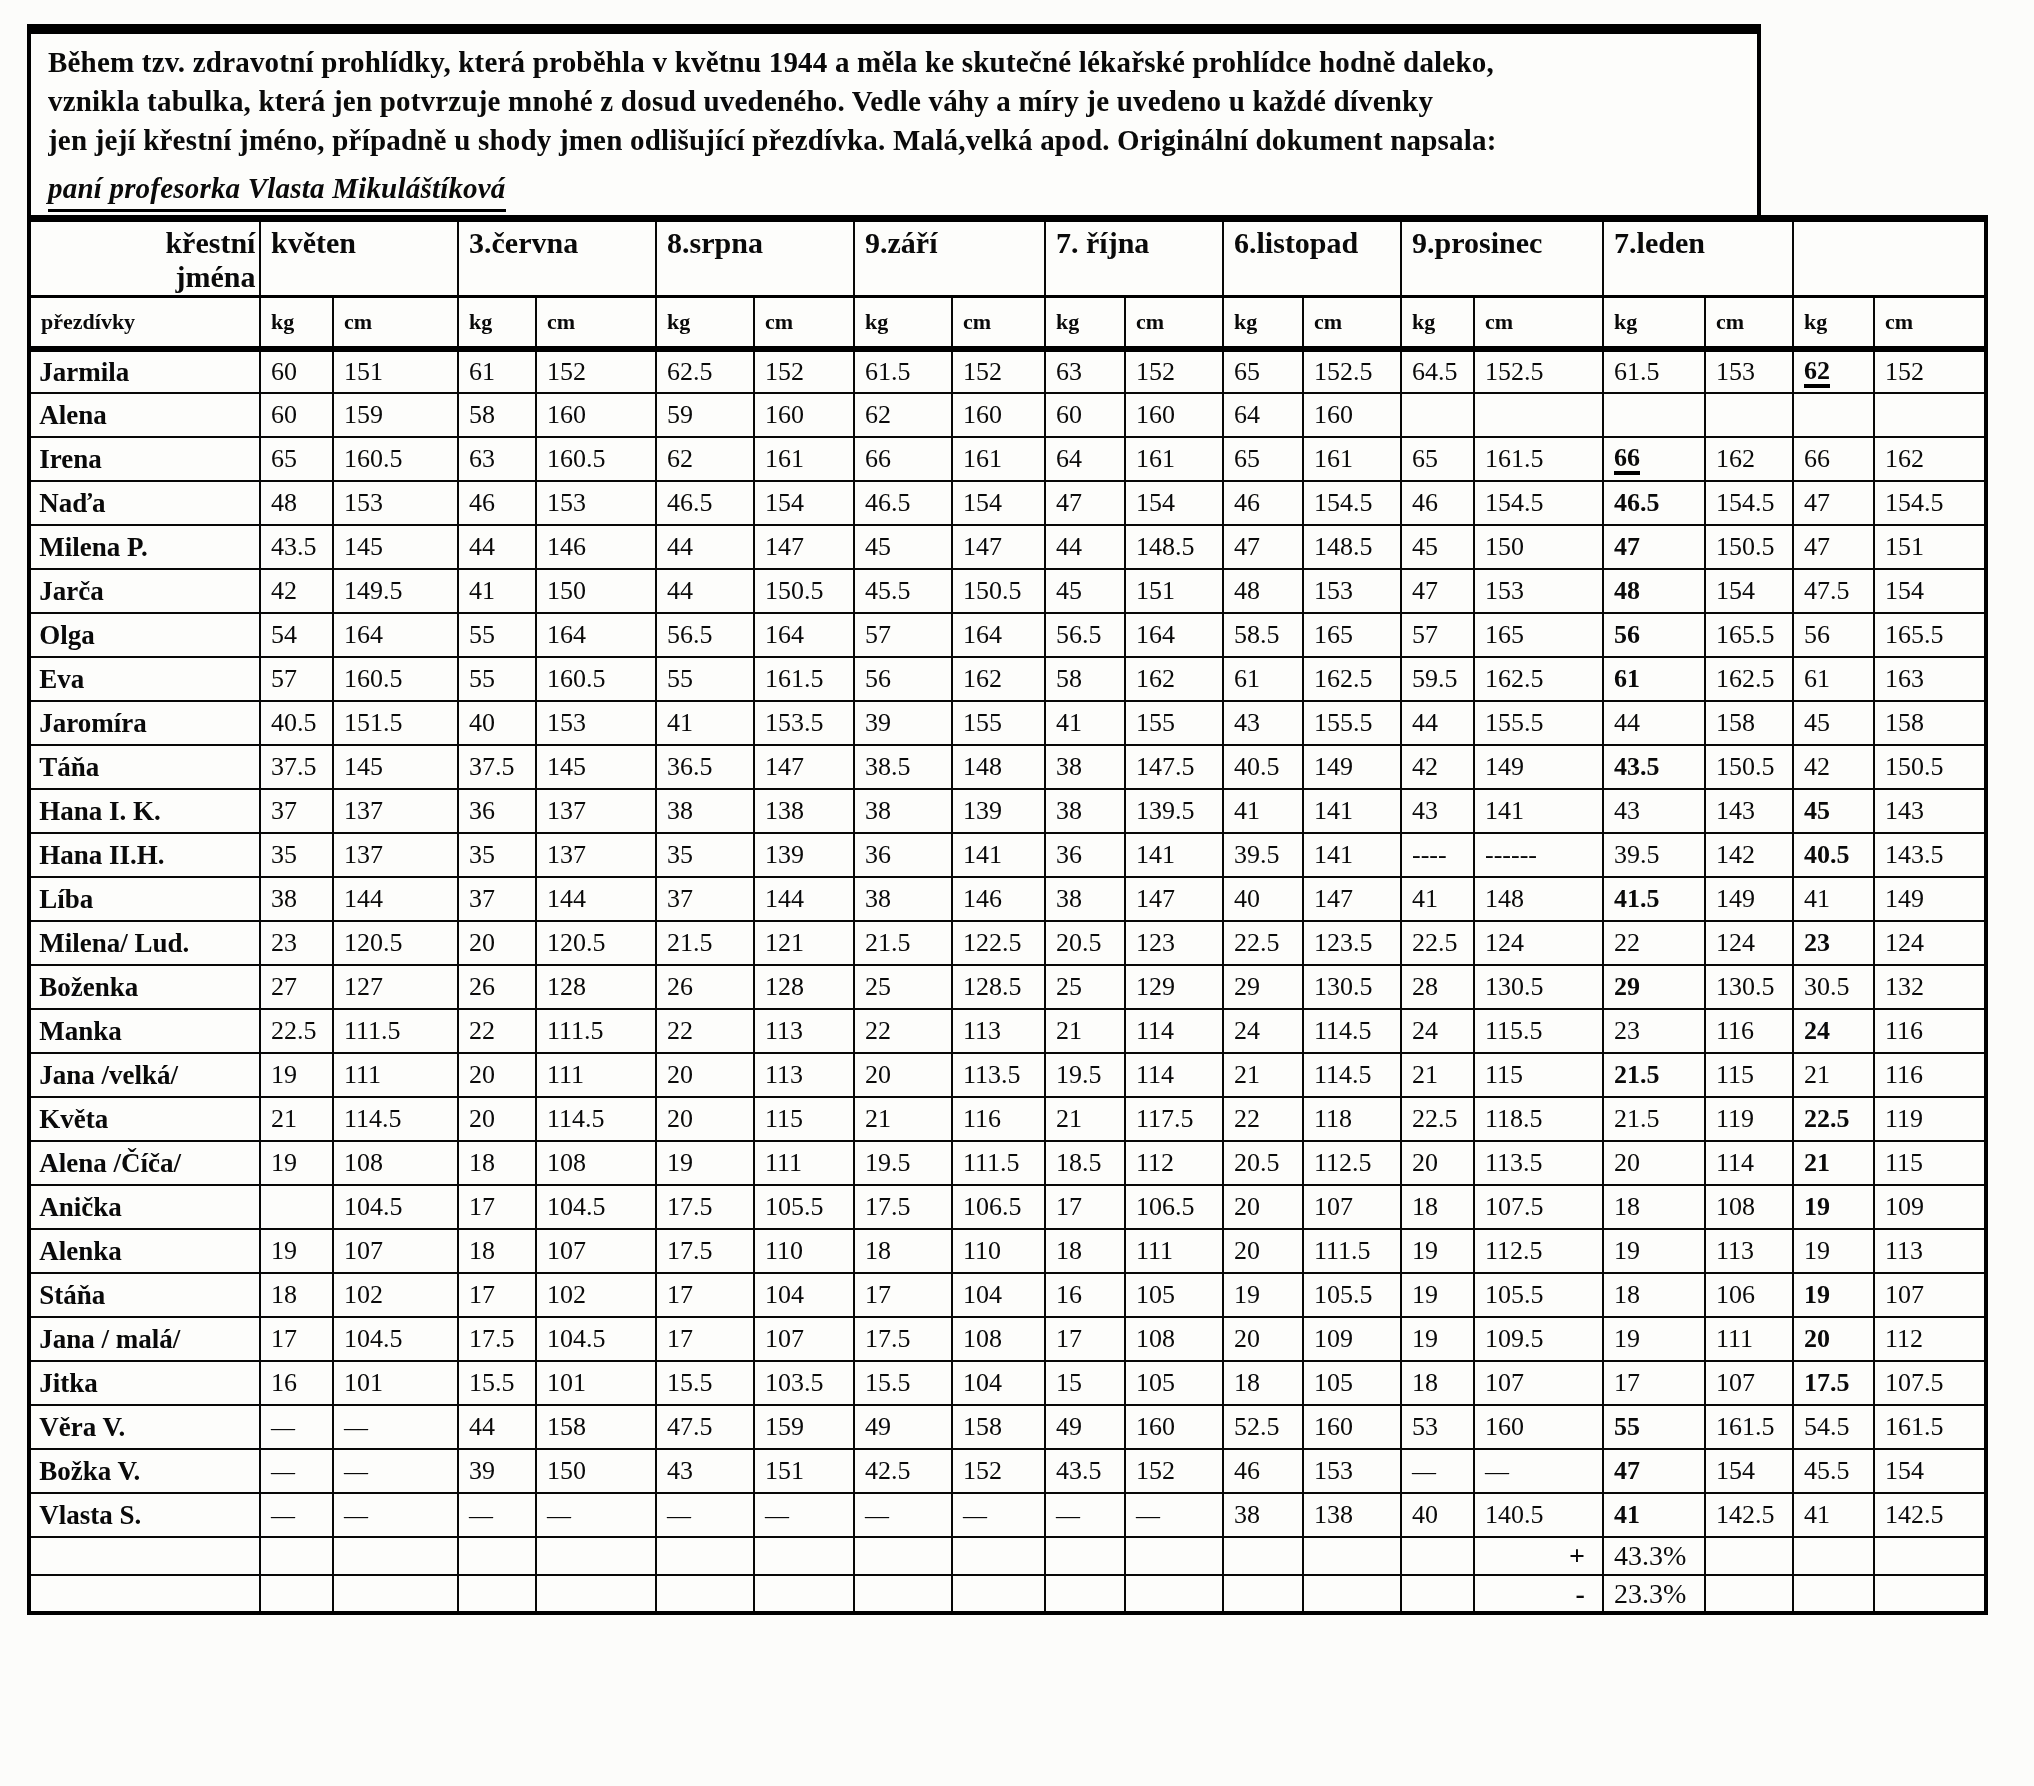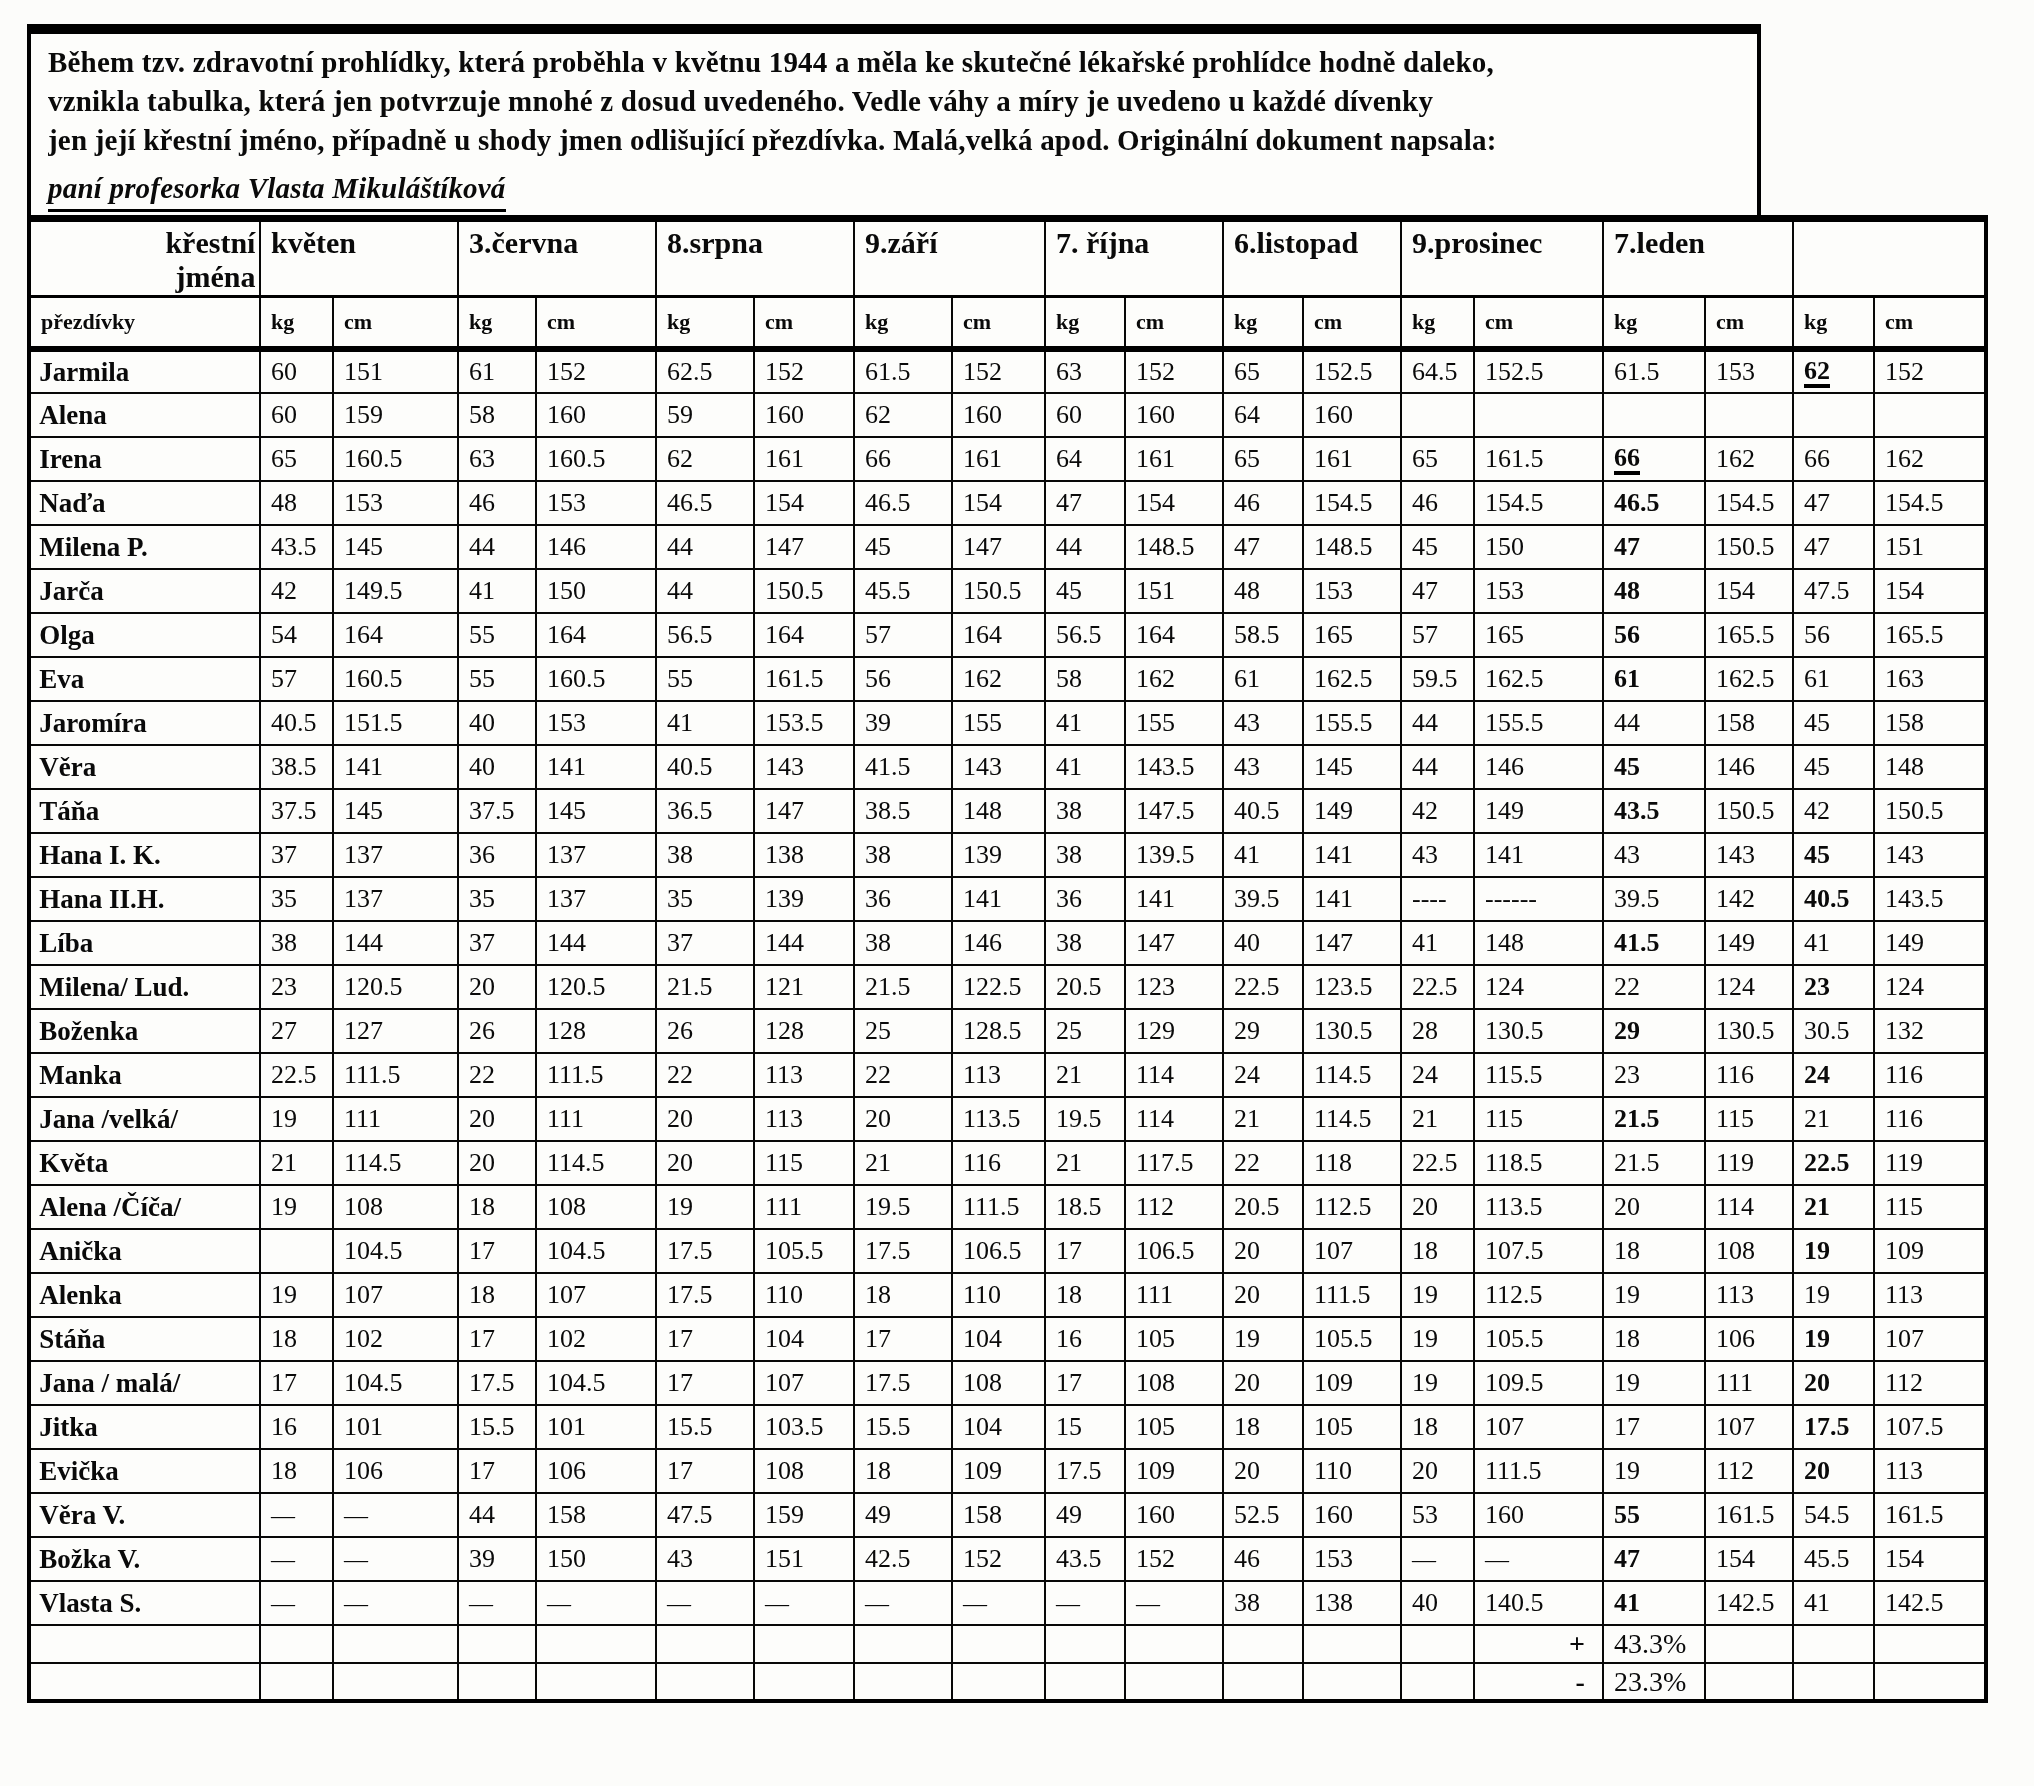--- a/index.html
+++ b/index.html
@@ -321,41 +321,20 @@
             <td>43</td>
             <td>155.5</td>
             <td>44</td>
             <td>155.5</td>
             <td>44</td>
             <td>158</td>
             <td>45</td>
             <td>158</td>
           </tr>
           <tr>
-            <td class="name">Věra</td>
-            <td>38.5</td>
-            <td>141</td>
-            <td>40</td>
-            <td>141</td>
-            <td>40.5</td>
-            <td>143</td>
-            <td>41.5</td>
-            <td>143</td>
-            <td>41</td>
-            <td>143.5</td>
-            <td>43</td>
-            <td>145</td>
-            <td>44</td>
-            <td>146</td>
-            <td class="b">45</td>
-            <td>146</td>
-            <td>45</td>
-            <td>148</td>
-          </tr>
-          <tr>
             <td class="name">Táňa</td>
             <td>37.5</td>
             <td>145</td>
             <td>37.5</td>
             <td>145</td>
             <td>36.5</td>
             <td>147</td>
             <td>38.5</td>
             <td>148</td>
             <td>38</td>
@@ -657,41 +636,20 @@
             <td>18</td>
             <td>105</td>
             <td>18</td>
             <td>107</td>
             <td>17</td>
             <td>107</td>
             <td class="b">17.5</td>
             <td>107.5</td>
           </tr>
           <tr>
-            <td class="name">Evička</td>
-            <td>18</td>
-            <td>106</td>
-            <td>17</td>
-            <td>106</td>
-            <td>17</td>
-            <td>108</td>
-            <td>18</td>
-            <td>109</td>
-            <td>17.5</td>
-            <td>109</td>
-            <td>20</td>
-            <td>110</td>
-            <td>20</td>
-            <td>111.5</td>
-            <td>19</td>
-            <td>112</td>
-            <td class="b">20</td>
-            <td>113</td>
-          </tr>
-          <tr>
             <td class="name">Věra V.</td>
             <td class="dash">—</td>
             <td class="dash">—</td>
             <td>44</td>
             <td>158</td>
             <td>47.5</td>
             <td>159</td>
             <td>49</td>
             <td>158</td>
             <td>49</td>

